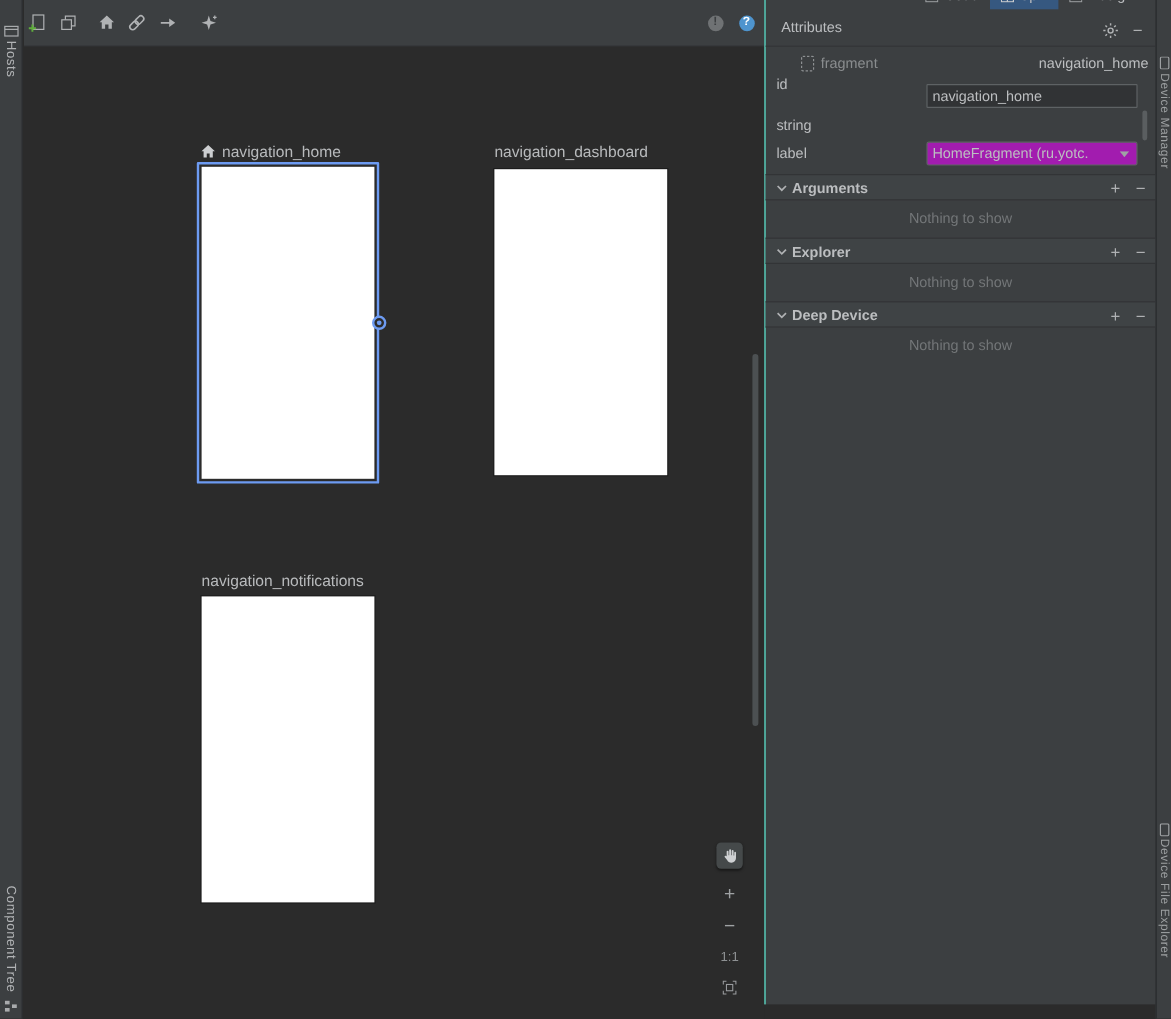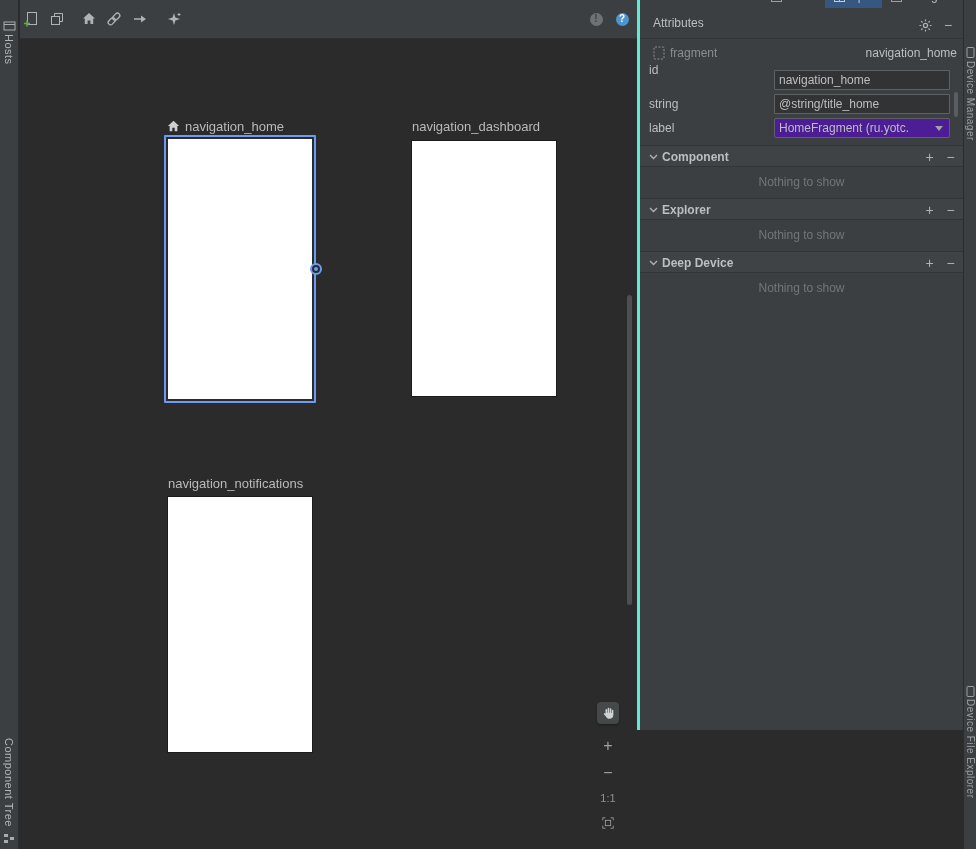--- a/index.html
+++ b/index.html
@@ -89,43 +89,43 @@
     top:663px; height:22px; background:#45494a; border-radius:4px;
     box-shadow:0 1px 2px rgba(0,0,0,.4);
   }
   #zoom-in  { top:699px; height:16px; font-size:16px; }
   #zoom-out { top:726px; height:16px; font-size:16px; }
   #zoom-ratio { top:752px; height:14px; font-size:11px; color:#8e9193; }
   #zoom-fit { top:776px; height:16px; }
 
   
   #attr {
-    left:637px; top:0; width:326px; height:730px;
-    background:#3c3f41; border-left:3px solid #5eead4;
+    left:637px; top:0; width:326px; height:837px;
+    background:#3c3f41; border-left:1px solid #5eead4;
   }
   #attr-header { position:absolute; left:0; top:0; right:0; height:39px; border-bottom:1px solid #333537; }
   #attr-title { position:absolute; left:13px; bottom:8px; color:#bcbec0; }
   .hdr-icon { position:absolute; bottom:5px; width:16px; height:16px; display:flex; align-items:center; justify-content:center; color:#afb1b3; cursor:pointer; font-size:14px; }
   #gear-btn { right:30px; }
   #min-btn  { right:7px; }
 
-  #frag-row { position:absolute; left:0; top:43px; right:0; height:20px; }
+  #frag-row { position:absolute; left:16px; top:43px; right:0; height:20px; }
   #frag-type { position:absolute; left:30px; top:3px; color:#8a8d8f; }
   #frag-id   { position:absolute; right:6px; top:3px; color:#bcbec0; }
 
   .field-label { position:absolute; left:9px; color:#bcbec0; }
   .text-input {
     position:absolute; left:134px; width:176px; height:20px;
     background:#313335; border:1px solid #5e6264; border-radius:1px;
     color:#bcbec0; font-family:"Liberation Sans", sans-serif; font-size:12px;
     padding:0 4px; outline:none;
   }
   .combo {
     position:absolute; left:134px; width:176px; height:20px;
-    background:#4c1d95; border:1px solid #5e6264; border-radius:2px;
+    background:#a21caf; border:1px solid #5e6264; border-radius:2px;
     display:flex; align-items:center; padding:0 4px; cursor:pointer;
     overflow:hidden; white-space:nowrap;
   }
   .combo-text { flex:1; overflow:hidden; text-overflow:clip; white-space:nowrap; color:#bcbec0; }
   .combo-arrow { width:12px; display:flex; justify-content:center; }
 
   #panel-scrollbar {
     left:314px; top:92px; width:4px; height:25px;
     background:#5a5e60; border-radius:2px; cursor:pointer;
   }
@@ -299,41 +299,40 @@
         </svg>
     </span>
     <span id="frag-type">fragment</span>
     <span id="frag-id">navigation_home</span>
   </div>
 
   <span class="field-label" style="top:63px">id</span>
   <input class="text-input" style="top: 70px;" value="navigation_home">
 
   <span class="field-label" style="top:97px">string</span>
-  <input class="text-input" style="top: 94px;" value="@string/title_home">
 
   <span class="field-label" style="top:121px">label</span>
   <div class="combo" style="top:118px">
     <span class="combo-text">HomeFragment (ru.yotc.</span>
     <span class="combo-arrow">
       <svg width="8" height="5" viewBox="0 0 8 5">
           <path d="M0 0 L4 5 L8 0 Z" fill="#9fa2a4"></path>
         </svg>
     </span>
   </div>
 
   <div id="panel-scrollbar" class="abs"></div>
 
   <div class="section-header" style="top:145px">
     <span class="section-chevron">
       <svg width="9" height="6" viewBox="0 0 9 6" fill="none" stroke="#afb1b3" stroke-width="1.4">
           <path d="M1 1 L4.5 4.5 L8 1"></path>
         </svg>
     </span>
-    <span class="section-title">Component</span>
+    <span class="section-title">Arguments</span>
     <span class="section-btn sec-plus">+</span>
     <span class="section-btn sec-minus">−</span>
   </div>
   <div class="empty-row" style="top:175px">Nothing to show</div>
 
   <div class="section-header" style="top:198px">
     <span class="section-chevron">
       <svg width="9" height="6" viewBox="0 0 9 6" fill="none" stroke="#afb1b3" stroke-width="1.4">
           <path d="M1 1 L4.5 4.5 L8 1"></path>
         </svg>

